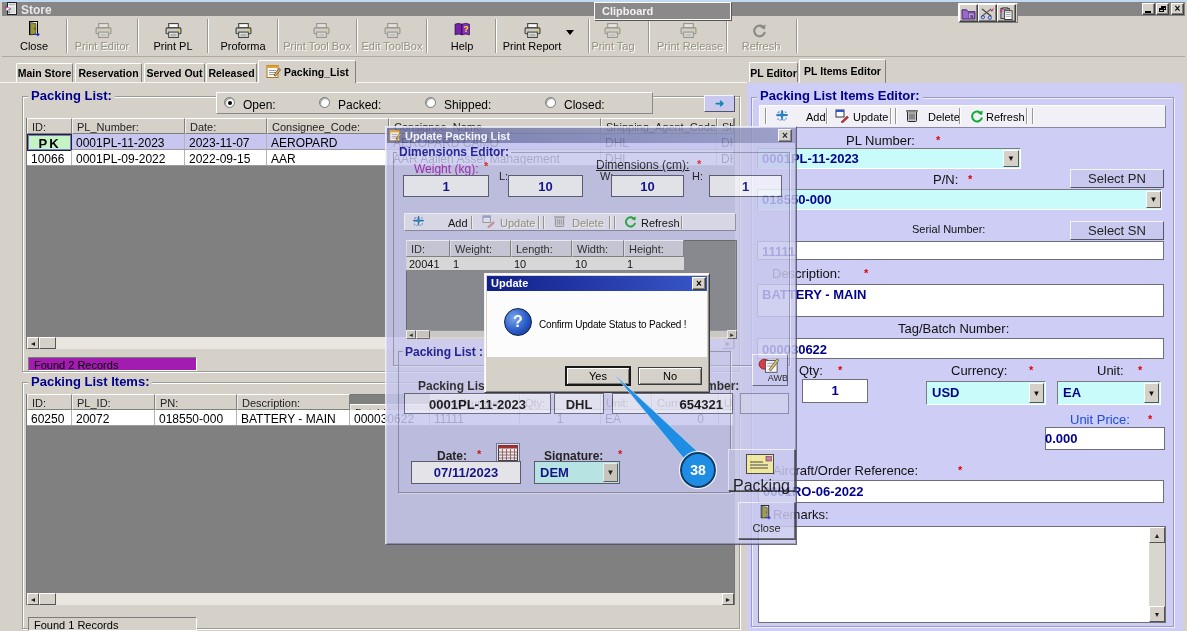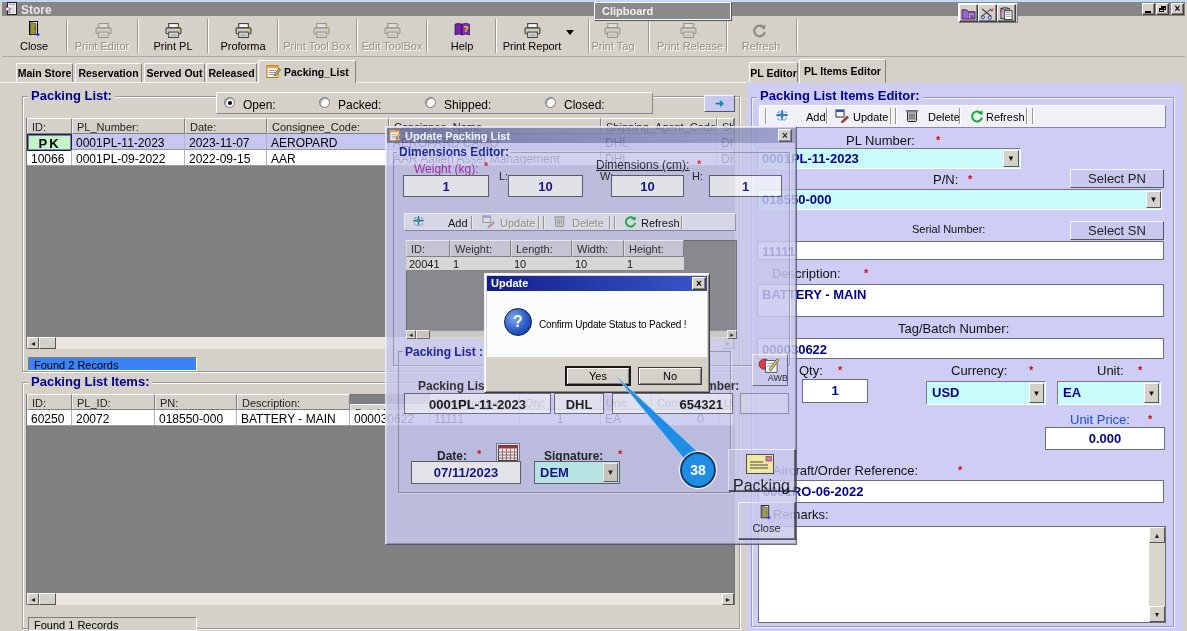--- a/index.html
+++ b/index.html
@@ -287,21 +287,21 @@
 <div class="ab cell" style="left:185px;top:150px;width:82px;height:15px;font-size:12px">2022-09-15</div>
 <div class="ab cell" style="left:267px;top:150px;width:122px;height:15px;font-size:12px">AAR</div>
 <div class="ab cell" style="left:389px;top:150px;width:212px;height:15px;font-size:12px">AAR Aallen Asset Management</div>
 <div class="ab cell" style="left:601px;top:150px;width:116px;height:15px;font-size:12px">DHL</div>
 <div class="ab cell" style="left:717px;top:150px;width:17px;height:15px;font-size:12px">DH</div>
 
 <div class="ab" style="left:27px;top:337px;width:707px;height:12px;background:#e9e6df"></div>
 <div class="sbbtn" style="left:27px;top:337px;width:12px;height:12px;line-height:11px">◄</div>
 <div class="sbbtn" style="left:722px;top:337px;width:12px;height:12px;line-height:11px">►</div>
 <div class="ab" style="left:39px;top:337px;width:17px;height:12px;background:#d5d1c9;border-top:1px solid #fff;border-left:1px solid #fff;border-right:1px solid #555;border-bottom:1px solid #555"></div>
-<div class="ab sunken" style="left:28px;top:357px;width:169px;height:14px;font-size:11px;padding:1px 0 0 5px;background:#3b82f6">Found 2 Records</div>
+<div class="ab sunken" style="left:28px;top:357px;width:169px;height:14px;font-size:11px;padding:1px 0 0 5px;background:#a21caf">Found 2 Records</div>
 
 <div class="ab etch" style="left:22px;top:382px;width:718px;height:247px"></div>
 <div class="ab gbl" style="left:28px;top:374px;background:#d5d1c9;padding:0 3px">Packing List Items:</div>
 
 <div class="ab" style="left:26px;top:394px;width:709px;height:211px;background:#808080;border:1px solid #777"></div>
 <div class="ab hdr" style="left:27px;top:394px;width:45px;height:16px">ID:</div>
 <div class="ab hdr" style="left:72px;top:394px;width:83px;height:16px">PL_ID:</div>
 <div class="ab hdr" style="left:155px;top:394px;width:82px;height:16px">PN:</div>
 <div class="ab hdr" style="left:237px;top:394px;width:113px;height:16px">Description:</div>
 <div class="ab hdr" style="left:350px;top:404px;width:80px;height:16px">BatchNumber:</div>
@@ -395,21 +395,21 @@
 <div class="combo-arrow" style="left:1029px;top:383px;width:15px;height:20px;line-height:19px">▼</div>
 <div class="ab" style="left:1097px;top:363px;font-size:13px;color:#111">Unit:</div>
 <div class="ab asterisk" style="left:1138px;top:364px">*</div>
 <div class="ab cyan sunken" style="left:1057px;top:381px;width:104px;height:24px"></div>
 <div class="ab b navy" style="left:1063px;top:385px;font-size:13px">EA</div>
 <div class="combo-arrow" style="left:1144px;top:383px;width:15px;height:20px;line-height:19px">▼</div>
 
 <div class="ab" style="left:1070px;top:412px;font-size:13px;color:#1d4ed8">Unit Price:</div>
 <div class="ab asterisk" style="left:1148px;top:413px">*</div>
 <div class="ab fld" style="left:1045px;top:427px;width:120px;height:23px"></div>
-<div class="ab b navy" style="left:1045px;top:431px;width:120px;text-align:center;font-size:13px">0.000</div>
+<div class="ab b navy" style="left:1045px;top:431px;width:120px;font-size:13px">0.000</div>
 
 <div class="ab" style="left:773px;top:463px;font-size:13px;color:#111">Aircraft/Order Reference:</div>
 <div class="ab asterisk" style="left:958px;top:464px">*</div>
 <div class="ab fld" style="left:758px;top:480px;width:406px;height:23px"></div>
 <div class="ab b navy" style="left:763px;top:484px;font-size:13px">0001RO-06-2022</div>
 
 <div class="ab" style="left:773px;top:507px;font-size:13px;color:#111">Remarks:</div>
 <div class="ab fld" style="left:758px;top:526px;width:408px;height:97px"></div>
 <div class="ab" style="left:1149px;top:527px;width:16px;height:95px;background:#d9d6cf"></div>
 <div class="sbbtn" style="left:1149px;top:527px;width:16px;height:16px;line-height:15px">▲</div>

